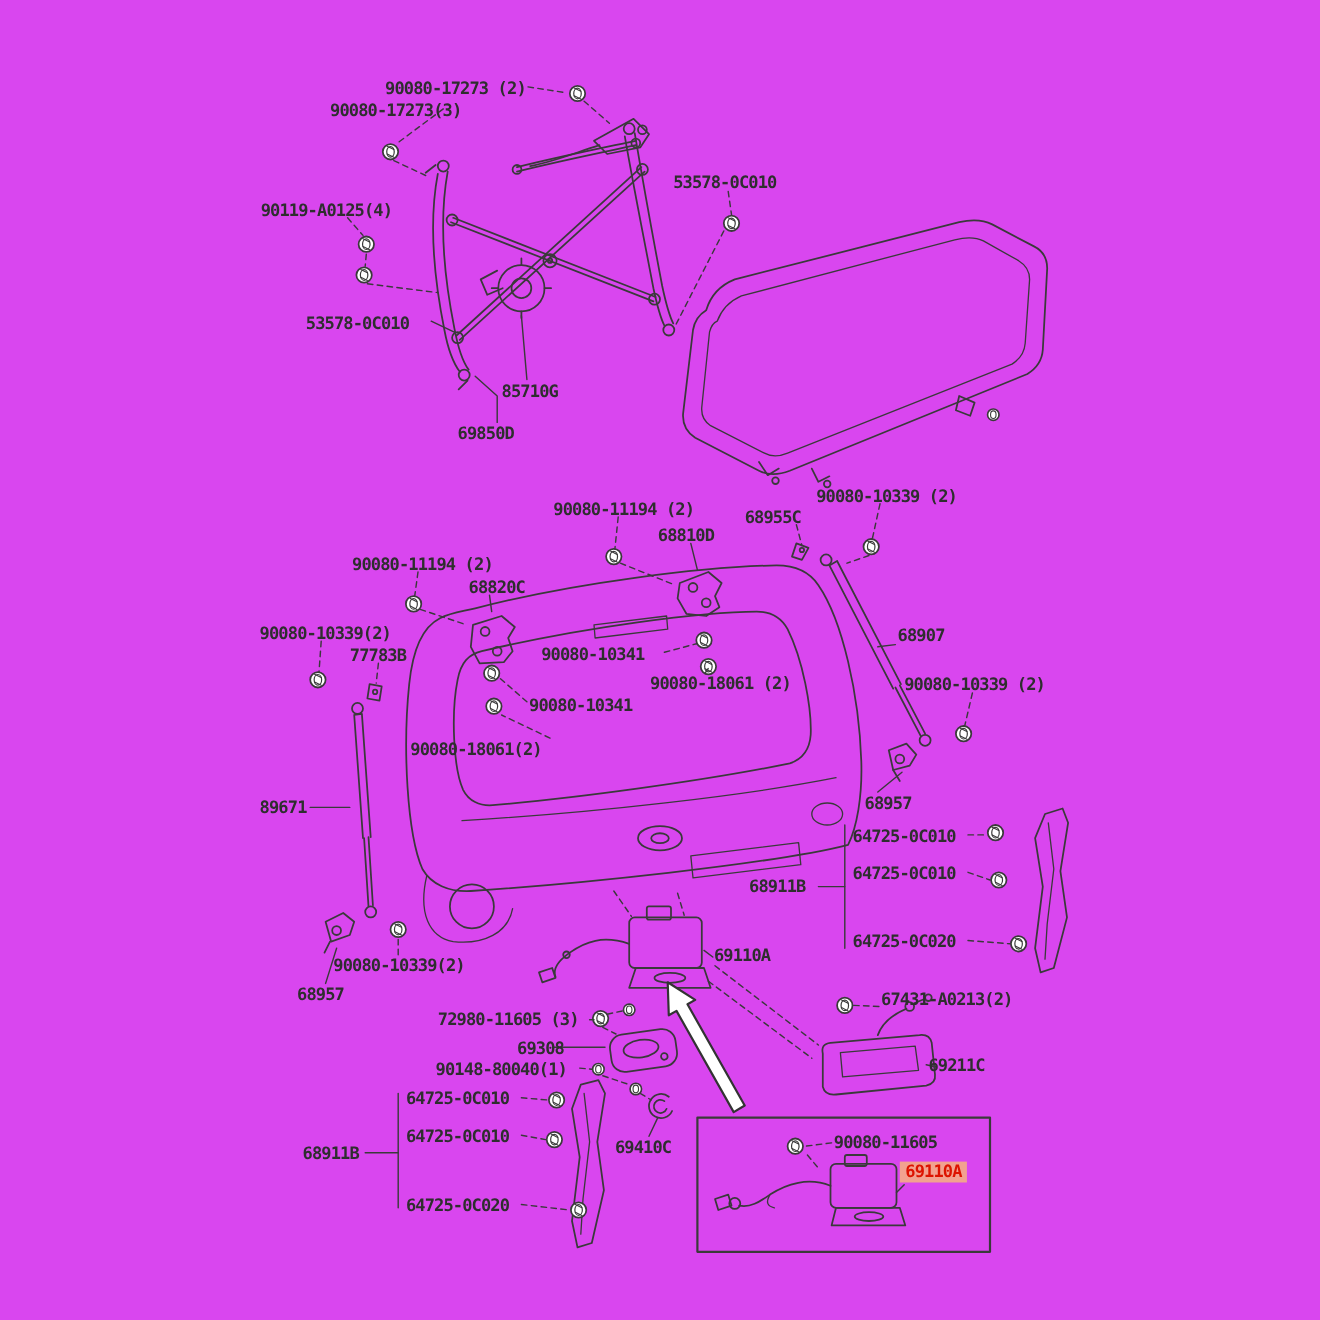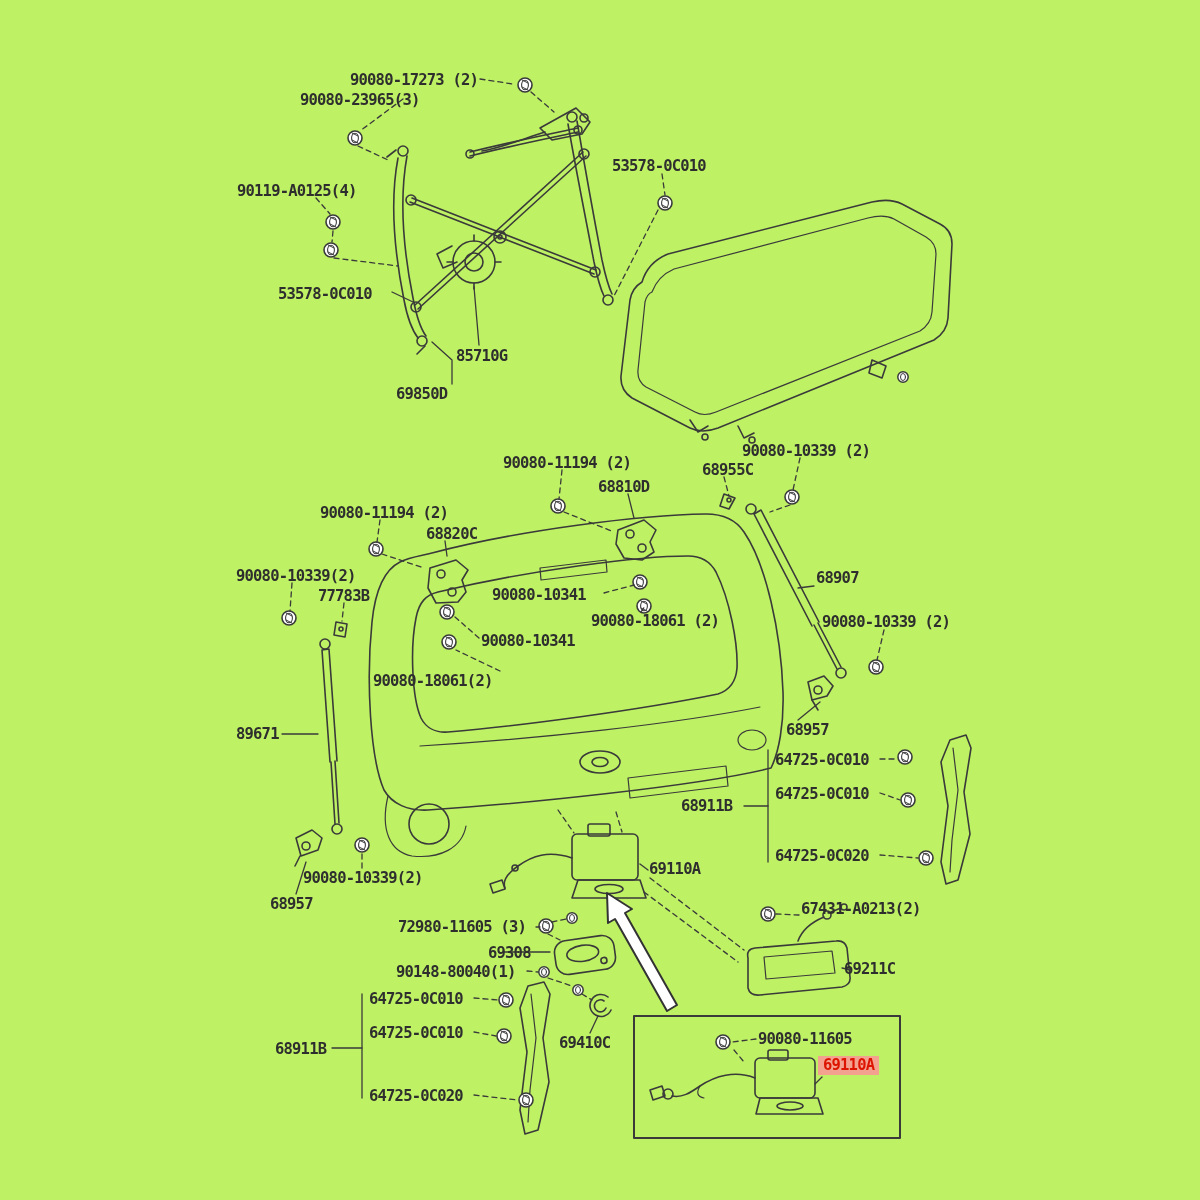--- a/index.html
+++ b/index.html
@@ -1,17 +1,17 @@
 <!DOCTYPE html>
 <html><head>
 <meta charset="utf-8">
 <style>
   html,body{margin:0;padding:0;}
   body{width:1200px;height:1200px;background:#ffffff;font-family:"DejaVu Sans Mono",monospace;}
-  .stage{position:relative;width:1200px;height:1200px;overflow:hidden;background:#bef264;}
+  .stage{position:relative;width:1200px;height:1200px;overflow:hidden;background:#d946ef;}
   .stage svg{position:absolute;left:0;top:0;}
   .lbl{
     position:absolute;
     font:bold 15.5px/1.1 "DejaVu Sans Mono",monospace;
     color:#2e2e2e;
     letter-spacing:-0.8px;
     white-space:nowrap;
   }
   .lbl.hl{
     color:#dd1400;
@@ -287,29 +287,29 @@
     <path d="M296,894 L306,862"></path>
     <path d="M648,870 L640,864"></path>
     <path d="M504,952 L550,952"></path>
     <path d="M842,968 L851,970"></path>
     <path d="M590,1033 L598,1016"></path>
     <path d="M822,1077 L815,1084"></path>
   </g>
 </svg>
 
 <div class="lbl" style="left:350px;top:72px">90080-17273 (2)</div>
-<div class="lbl" style="left:300px;top:92px">90080-23965(3)</div>
+<div class="lbl" style="left:300px;top:92px">90080-17273(3)</div>
 <div class="lbl" style="left:612px;top:158px">53578-0C010</div>
 <div class="lbl" style="left:237px;top:183px">90119-A0125(4)</div>
 <div class="lbl" style="left:278px;top:286px">53578-0C010</div>
 <div class="lbl" style="left:456px;top:348px">85710G</div>
-<div class="lbl" style="left:396px;top:386px">69850D</div>
+<div class="lbl" style="left:416px;top:386px">69850D</div>
 <div class="lbl" style="left:503px;top:455px">90080-11194 (2)</div>
 <div class="lbl" style="left:742px;top:443px">90080-10339 (2)</div>
-<div class="lbl" style="left:702px;top:462px">68955C</div>
+<div class="lbl" style="left:677px;top:462px">68955C</div>
 <div class="lbl" style="left:598px;top:479px">68810D</div>
 <div class="lbl" style="left:320px;top:505px">90080-11194 (2)</div>
 <div class="lbl" style="left:426px;top:526px">68820C</div>
 <div class="lbl" style="left:236px;top:568px">90080-10339(2)</div>
 <div class="lbl" style="left:318px;top:588px">77783B</div>
 <div class="lbl" style="left:492px;top:587px">90080-10341</div>
 <div class="lbl" style="left:591px;top:613px">90080-18061 (2)</div>
 <div class="lbl" style="left:816px;top:570px">68907</div>
 <div class="lbl" style="left:481px;top:633px">90080-10341</div>
 <div class="lbl" style="left:822px;top:614px">90080-10339 (2)</div>
@@ -318,21 +318,21 @@
 <div class="lbl" style="left:786px;top:722px">68957</div>
 <div class="lbl" style="left:775px;top:752px">64725-0C010</div>
 <div class="lbl" style="left:775px;top:786px">64725-0C010</div>
 <div class="lbl" style="left:681px;top:798px">68911B</div>
 <div class="lbl" style="left:775px;top:848px">64725-0C020</div>
 <div class="lbl" style="left:649px;top:861px">69110A</div>
 <div class="lbl" style="left:303px;top:870px">90080-10339(2)</div>
 <div class="lbl" style="left:270px;top:896px">68957</div>
 <div class="lbl" style="left:398px;top:919px">72980-11605 (3)</div>
 <div class="lbl" style="left:801px;top:901px">67431-A0213(2)</div>
-<div class="lbl" style="left:488px;top:945px">69308</div>
+<div class="lbl" style="left:470px;top:945px">69308</div>
 <div class="lbl" style="left:396px;top:964px">90148-80040(1)</div>
 <div class="lbl" style="left:844px;top:961px">69211C</div>
 <div class="lbl" style="left:369px;top:991px">64725-0C010</div>
 <div class="lbl" style="left:369px;top:1025px">64725-0C010</div>
 <div class="lbl" style="left:275px;top:1041px">68911B</div>
 <div class="lbl" style="left:559px;top:1035px">69410C</div>
 <div class="lbl" style="left:369px;top:1088px">64725-0C020</div>
 <div class="lbl" style="left:758px;top:1031px">90080-11605</div>
 <div class="lbl hl" style="left:818px;top:1056px">69110A</div>
 

